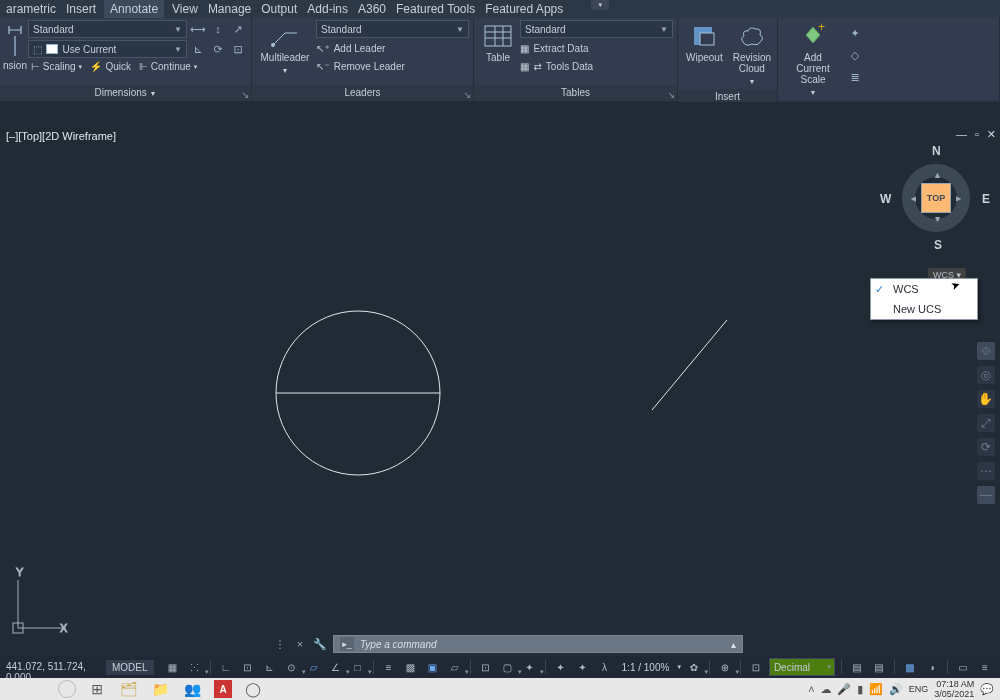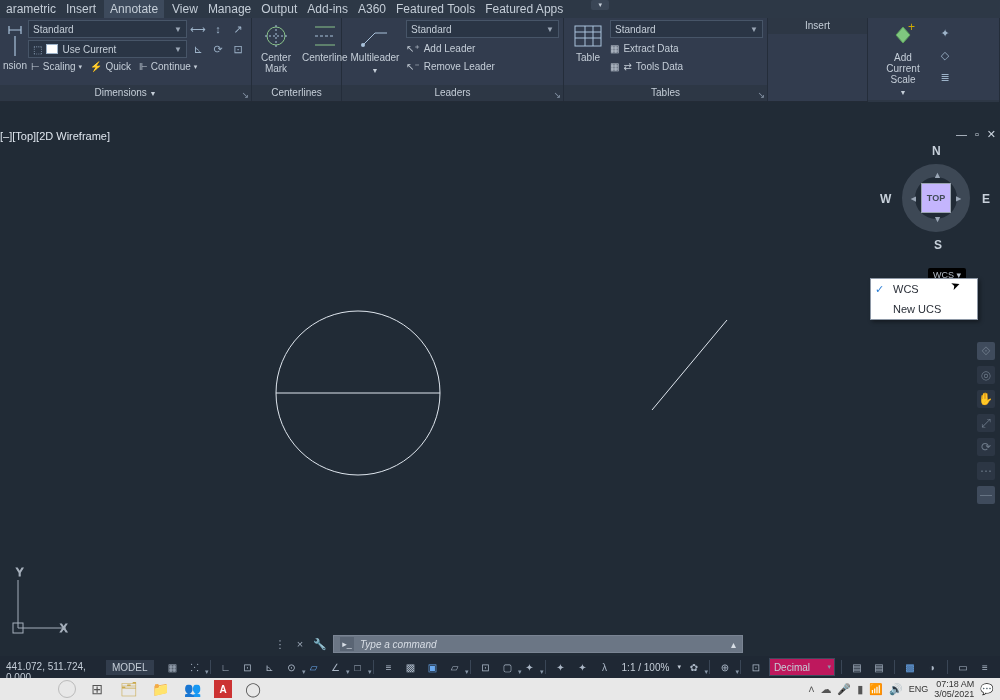--- a/index.html
+++ b/index.html
@@ -26,35 +26,35 @@
 .grid-icons { display: grid; grid-template-columns: repeat(3, 18px); grid-template-rows: repeat(2, 18px); gap: 2px; }
 
 .big-btn { display: flex; flex-direction: column; align-items: center; justify-content: flex-start; padding: 2px 4px; color: #c5ced8; font-size: 10px; text-align: center; line-height: 11px; gap: 2px; }
 .big-btn .big-ico { width: 32px; height: 28px; display:flex; align-items:center; justify-content:center; color:#a9c2db; }
 
 .leader-list { display: flex; flex-direction: column; gap: 2px; font-size: 10px; color: #c5ced8; }
 .leader-list div { display: flex; align-items: center; gap: 4px; height: 16px; }
 
 
 .drawing { position: absolute; top: 102px; bottom: 44px; left: 0; right: 0; background: #212b36; }
-.view-label { position: absolute; top: 26px; left: 0; right: 0; height: 16px; color: #dfe6ee; font-size: 11px; padding-left: 0; display: flex; align-items: center; }
+.view-label { position: absolute; top: 26px; left: 0; right: 0; height: 16px; color: #dfe6ee; font-size: 11px; padding-left: 6px; display: flex; align-items: center; }
 .win-ctrls { position: absolute; top: 26px; right: 4px; display: flex; gap: 8px; color: #cbd4de; font-size: 11px; }
 .canvas-area { position: absolute; top: 46px; bottom: 0; left: 0; right: 0; }
 .canvas-svg { width: 100%; height: 100%; }
 
 
 .viewcube { position: absolute; top: 50px; right: 18px; width: 92px; height: 92px; }
 .viewcube .ring { position:absolute; inset:12px; border:13px solid #55606f; border-radius:50%; opacity:0.55;}
-.viewcube .face { position: absolute; top: 31px; left: 31px; width: 30px; height: 30px; background: #c4b5fd; color: #414b57; font-size: 9px; font-weight: bold; display: flex; align-items: center; justify-content: center; border:1px solid #9aa4b0;}
+.viewcube .face { position: absolute; top: 31px; left: 31px; width: 30px; height: 30px; background: #fdba74; color: #414b57; font-size: 9px; font-weight: bold; display: flex; align-items: center; justify-content: center; border:1px solid #9aa4b0;}
 .viewcube .dir { position: absolute; color: #c7d0da; font-size: 12px; font-weight: bold; }
 .viewcube .N { top: -8px; left: 42px; } .viewcube .S { bottom: -8px; left: 44px; } .viewcube .W { left: -10px; top: 40px; } .viewcube .E { right: -8px; top: 40px; }
 .viewcube .ar { position: absolute; color:#9aa6b5; font-size: 9px; }
 .viewcube .arN { top:18px; left:43px; } .viewcube .arS { bottom:19px; left:43px; transform:rotate(180deg);} .viewcube .arW { left:19px; top:42px; transform:rotate(-90deg);} .viewcube .arE { right:18px; top:42px; transform:rotate(90deg);}
 
-.wcs-tag { position:absolute; top:166px; right:34px; width:38px; height:14px; background:#000000; color:#b5bec9; font-size:9px; display:flex; align-items:center; justify-content:center; border-radius:2px; }
+.wcs-tag { position:absolute; top:166px; right:34px; width:38px; height:14px; background:#404040; color:#b5bec9; font-size:9px; display:flex; align-items:center; justify-content:center; border-radius:2px; }
 
 
 .context-menu { position: absolute; top: 176px; right: 22px; width: 108px; background: #fff; border: 1px solid #8e98a6; box-shadow: 2px 2px 4px rgba(0,0,0,0.4); font-size: 11px; color: #2a2f38; z-index: 10; }
 .context-menu .row { height: 20px; display: flex; align-items: center; padding-left: 22px; position: relative; }
 .context-menu .row .check { position: absolute; left: 4px; color: #2a7ed6; font-size: 11px; }
 .cursor-arrow { position:absolute; top:177px; right:40px; font-size:11px; color:#000; z-index:11; transform:rotate(-20deg);}
 
 
 .navbar { position: absolute; top: 240px; right: 4px; width: 20px; display: flex; flex-direction: column; gap: 6px; align-items: center; }
 .navbar div { width: 18px; height: 18px; color:#6c7988; font-size:12px; display:flex; align-items:center; justify-content:center; background:#2c3644; border-radius:2px;}
@@ -67,21 +67,21 @@
 .cmd-ctrl { width:14px; height:14px; color:#9aa6b5; font-size:11px; display:flex; align-items:center; justify-content:center;}
 
 
 .statusbar { position: absolute; bottom: 0; left: 0; right: 0; height: 44px; }
 .status-top { height: 22px; background: #1f2834; display: flex; align-items: center; font-size: 10px; color: #c5ced8; padding: 0 6px; gap: 4px; }
 .status-top .coords { width: 96px; margin-top: 9px; }
 .status-top .model { background:#323d4d; padding:2px 6px; margin-right:6px;}
 .status-top .sicon { width:18px; height:18px; display:flex; align-items:center; justify-content:center; color:#aab6c5; position:relative;}
 .status-top .sep { width:1px; height:14px; background:#3a4656; margin:0 2px;}
 .status-top .drop::after { content:'▾'; font-size:7px; color:#8896a8; margin-left:1px; position:absolute; right:-5px; bottom:0;}
-.status-top .sel { height:18px; background:#be185d; border:1px solid #3d4a5c; padding:0 14px 0 4px; font-size:10px; display:flex; align-items:center; position:relative;}
+.status-top .sel { height:18px; background:#4d7c0f; border:1px solid #3d4a5c; padding:0 14px 0 4px; font-size:10px; display:flex; align-items:center; position:relative;}
 .status-top .sel::after{ content:'▾'; position:absolute; right:3px; font-size:7px; color:#8896a8;}
 .status-top .zoomtxt { padding:0 4px;}
 .status-top .blue { color:#6aa9ef;}
 
 .taskbar { height: 22px; background: #e8e8e8; display: flex; align-items: center; padding: 0 4px; gap: 10px; font-size: 10px; color: #333; position:relative;}
 .taskbar .start { width:18px; height:18px; border:1px solid #bbb; border-radius:50%;} 
 .taskbar .tb-ico { width:22px; height:18px; display:flex; align-items:center; justify-content:center; font-size:14px; color:#555;}
 .taskbar .acad { background:#c33; color:#fff; width:18px; height:18px; font-size:10px; font-weight:bold; display:flex; align-items:center; justify-content:center;}
 .taskbar .tray { position:absolute; right:6px; display:flex; align-items:center; gap:6px; font-size:9px; color:#333;}
 .taskbar .clock { text-align:right; line-height:10px;}
@@ -163,44 +163,20 @@
                 <span>Continue</span>
                 <span style="font-size:7px;">▾</span>
               </div>
           </div>
         </div>
       </div>
     </div>
     <div class="panel-title"><span>Dimensions</span> <span style="font-size:7px;">▼</span><span class="ph-arrow">↘</span></div>
   </div>
 
-  <div class="panel" style="width:90px;">
-    <div class="panel-body">
-      <div class="big-btn">
-        <div class="big-ico">
-            <svg width="28" height="26">
-              <circle cx="14" cy="13" r="9" stroke="#8ac48a" fill="none"></circle>
-              <path d="M14 2 L14 24 M3 13 L25 13" stroke="#a9c2db" stroke-dasharray="2,2"></path>
-            </svg>
-          </div>
-        <span style="white-space:pre-line;">Center
-Mark</span>
-      </div>
-      <div class="big-btn">
-        <div class="big-ico">
-            <svg width="28" height="26">
-              <path d="M4 4 L24 4 M4 22 L24 22" stroke="#8ac48a"></path>
-              <path d="M4 13 L24 13" stroke="#a9c2db" stroke-dasharray="3,2"></path>
-            </svg>
-          </div>
-        <span>Centerline</span>
-      </div>
-    </div>
-    <div class="panel-title">Centerlines</div>
-  </div>
 
   <div class="panel" style="width:222px;">
     <div class="panel-body">
       <div class="big-btn" style="width:58px;">
         <div class="big-ico">
             <svg width="32" height="26">
               <path d="M4 22 L16 10 L28 10" stroke="#a9c2db" fill="none"></path>
               <circle cx="4" cy="22" r="2" fill="#a9c2db"></circle>
             </svg>
           </div>
@@ -253,20 +229,41 @@
               <span>⇄</span>
               <span>Tools Data</span>
             </div>
         </div>
       </div>
     </div>
     <div class="panel-title"><span>Tables</span><span class="ph-arrow">↘</span></div>
   </div>
 
   <div class="panel" style="width:100px;">
+    <div class="panel-body">
+      <div class="big-btn">
+        <div class="big-ico">
+            <svg width="26" height="24">
+              <rect x="3" y="3" width="18" height="18" fill="#6ea9e6" opacity="0.8"></rect>
+              <rect x="9" y="9" width="14" height="12" fill="#323c4e" stroke="#a9c2db"></rect>
+            </svg>
+          </div>
+        <span>Wipeout</span>
+      </div>
+      <div class="big-btn">
+        <div class="big-ico">
+            <svg width="28" height="24">
+              <path d="M5 18 Q2 14 6 12 Q4 6 10 7 Q12 2 17 5 Q24 4 22 11 Q27 14 22 18 Q20 22 14 20 Q8 23 5 18 Z" stroke="#a9c2db" fill="none"></path>
+            </svg>
+          </div>
+        <span style="white-space:pre-line;">Revision
+Cloud</span>
+        <span style="font-size:7px;">▼</span>
+      </div>
+    </div>
     <div class="panel-title">Insert</div>
   </div>
 
   <div class="panel" style="flex:1;">
     <div class="panel-body">
       <div class="big-btn" style="width:62px;">
         <div class="big-ico">
             <svg width="30" height="26">
               <path d="M15 4 L22 12 L15 20 L8 12 Z" fill="#7fc77f" stroke="#5a9e5a"></path>
               <text x="20" y="8" font-size="12" fill="#cfaa00">+</text>

